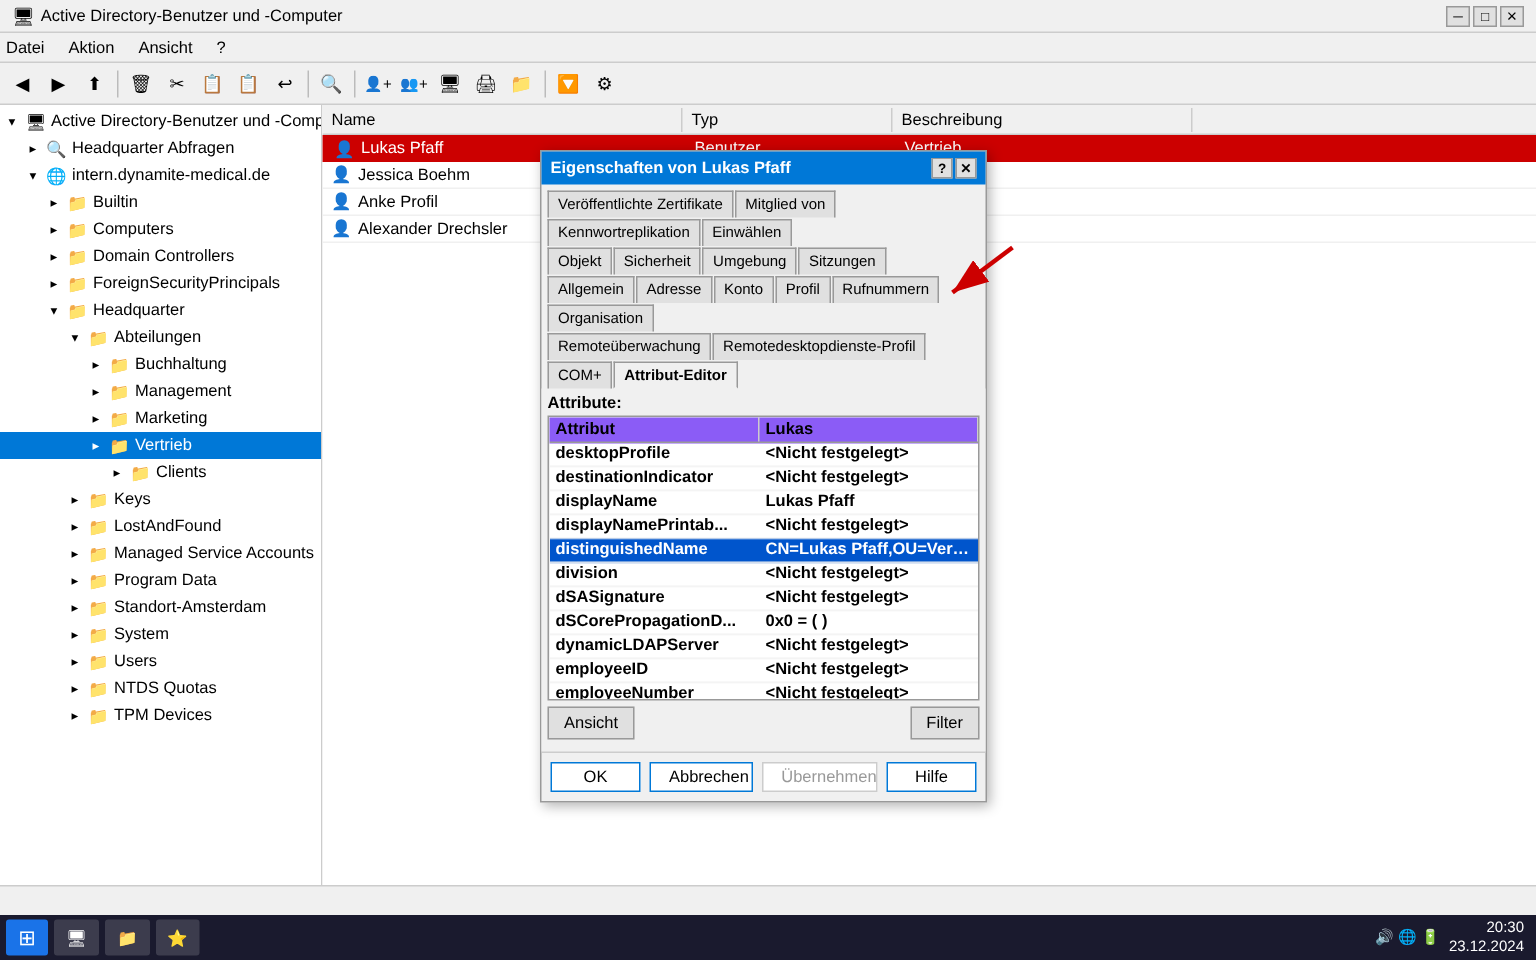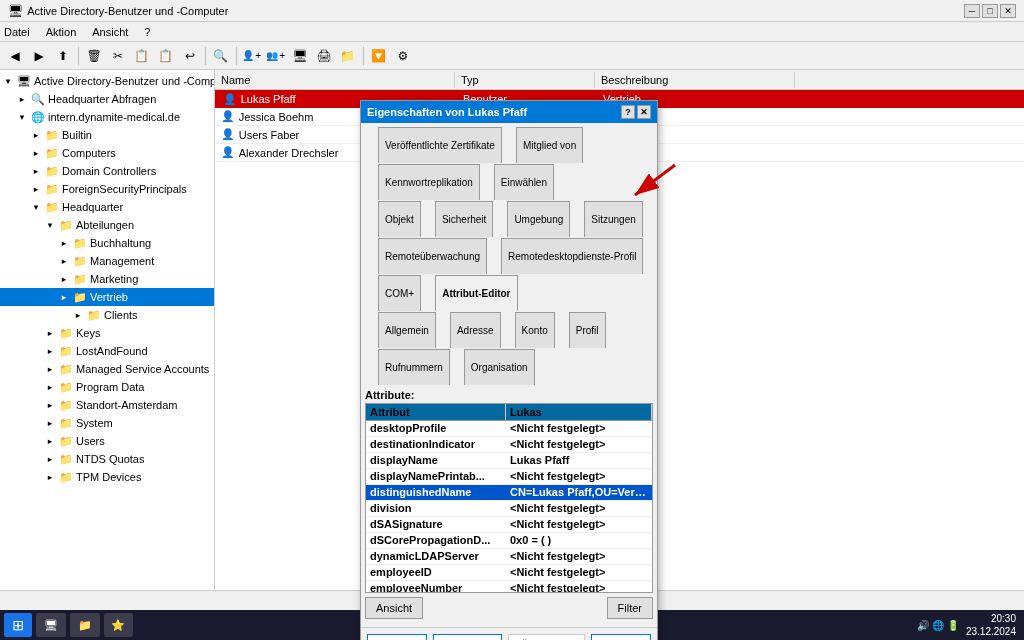--- a/index.html
+++ b/index.html
@@ -243,24 +243,23 @@
       flex-wrap: wrap;
       gap: 1px;
     }
     .tab {
       padding: 2px 6px;
       font-size: 10px;
       background: #e0e0e0;
       border: 1px solid #999;
       border-bottom: none;
       cursor: pointer;
-      height: 36px;
-      display: flex;
-      align-items: center;
-      margin-left: 13px;
+      height: 18px;
+      display: flex;
+      align-items: center;
     }
     .tab.active {
       background: #f0f0f0;
       border-bottom: 1px solid #f0f0f0;
       font-weight: bold;
       z-index: 1;
     }
 
     
     .dialog-content {
@@ -274,21 +273,21 @@
     }
     .attrib-table-container {
       border: 1px solid #999;
       background: white;
       height: 190px;
       overflow-y: scroll;
       overflow-x: hidden;
     }
     .attrib-table-header {
       display: flex;
-      background: #0369a1;
+      background: #8b5cf6;
       border-bottom: 1px solid #999;
       position: sticky;
       top: 0;
     }
     .attrib-col-header {
       padding: 2px 4px;
       font-size: 11px;
       border-right: 1px solid #ccc;
       font-weight: bold;
     }
@@ -611,21 +610,21 @@
         <div class="list-cell col-name" style="display: flex; align-items: center; gap: 4px;">
           <span style="font-size: 11px;">👤</span>
           <span>Jessica Boehm</span>
         </div>
         <div class="list-cell col-type">Benutzer</div>
         <div class="list-cell col-desc">Vertrieb</div>
       </div>
       <div class="list-row">
         <div class="list-cell col-name" style="display: flex; align-items: center; gap: 4px;">
           <span style="font-size: 11px;">👤</span>
-          <span>Users Faber</span>
+          <span>Anke Profil</span>
         </div>
         <div class="list-cell col-type">Benutzer</div>
         <div class="list-cell col-desc">Vertrieb</div>
       </div>
       <div class="list-row">
         <div class="list-cell col-name" style="display: flex; align-items: center; gap: 4px;">
           <span style="font-size: 11px;">👤</span>
           <span>Alexander Drechsler</span>
         </div>
         <div class="list-cell col-type">Benutzer</div>
@@ -675,32 +674,32 @@
         <div class="tab">Kennwortreplikation</div>
         <div class="tab">Einwählen</div>
       </div>
       <div class="tabs-row" style="margin-top:1px;">
         <div class="tab">Objekt</div>
         <div class="tab">Sicherheit</div>
         <div class="tab">Umgebung</div>
         <div class="tab">Sitzungen</div>
       </div>
       <div class="tabs-row" style="margin-top:1px;">
-        <div class="tab">Remoteüberwachung</div>
-        <div class="tab">Remotedesktopdienste-Profil</div>
-        <div class="tab">COM+</div>
-        <div class="tab active">Attribut-Editor</div>
-      </div>
-      <div class="tabs-row" style="margin-top:1px;">
         <div class="tab">Allgemein</div>
         <div class="tab">Adresse</div>
         <div class="tab">Konto</div>
         <div class="tab">Profil</div>
         <div class="tab">Rufnummern</div>
         <div class="tab">Organisation</div>
+      </div>
+      <div class="tabs-row" style="margin-top:1px;">
+        <div class="tab">Remoteüberwachung</div>
+        <div class="tab">Remotedesktopdienste-Profil</div>
+        <div class="tab">COM+</div>
+        <div class="tab active">Attribut-Editor</div>
       </div>
     </div>
 
     <div class="dialog-content">
       <div class="attrib-label">Attribute:</div>
       <div class="attrib-table-container">
         <div class="attrib-table-header">
           <div class="attrib-col-header attrib-col1">Attribut</div>
           <div class="attrib-col-header attrib-col2">Lukas</div>
         </div>

